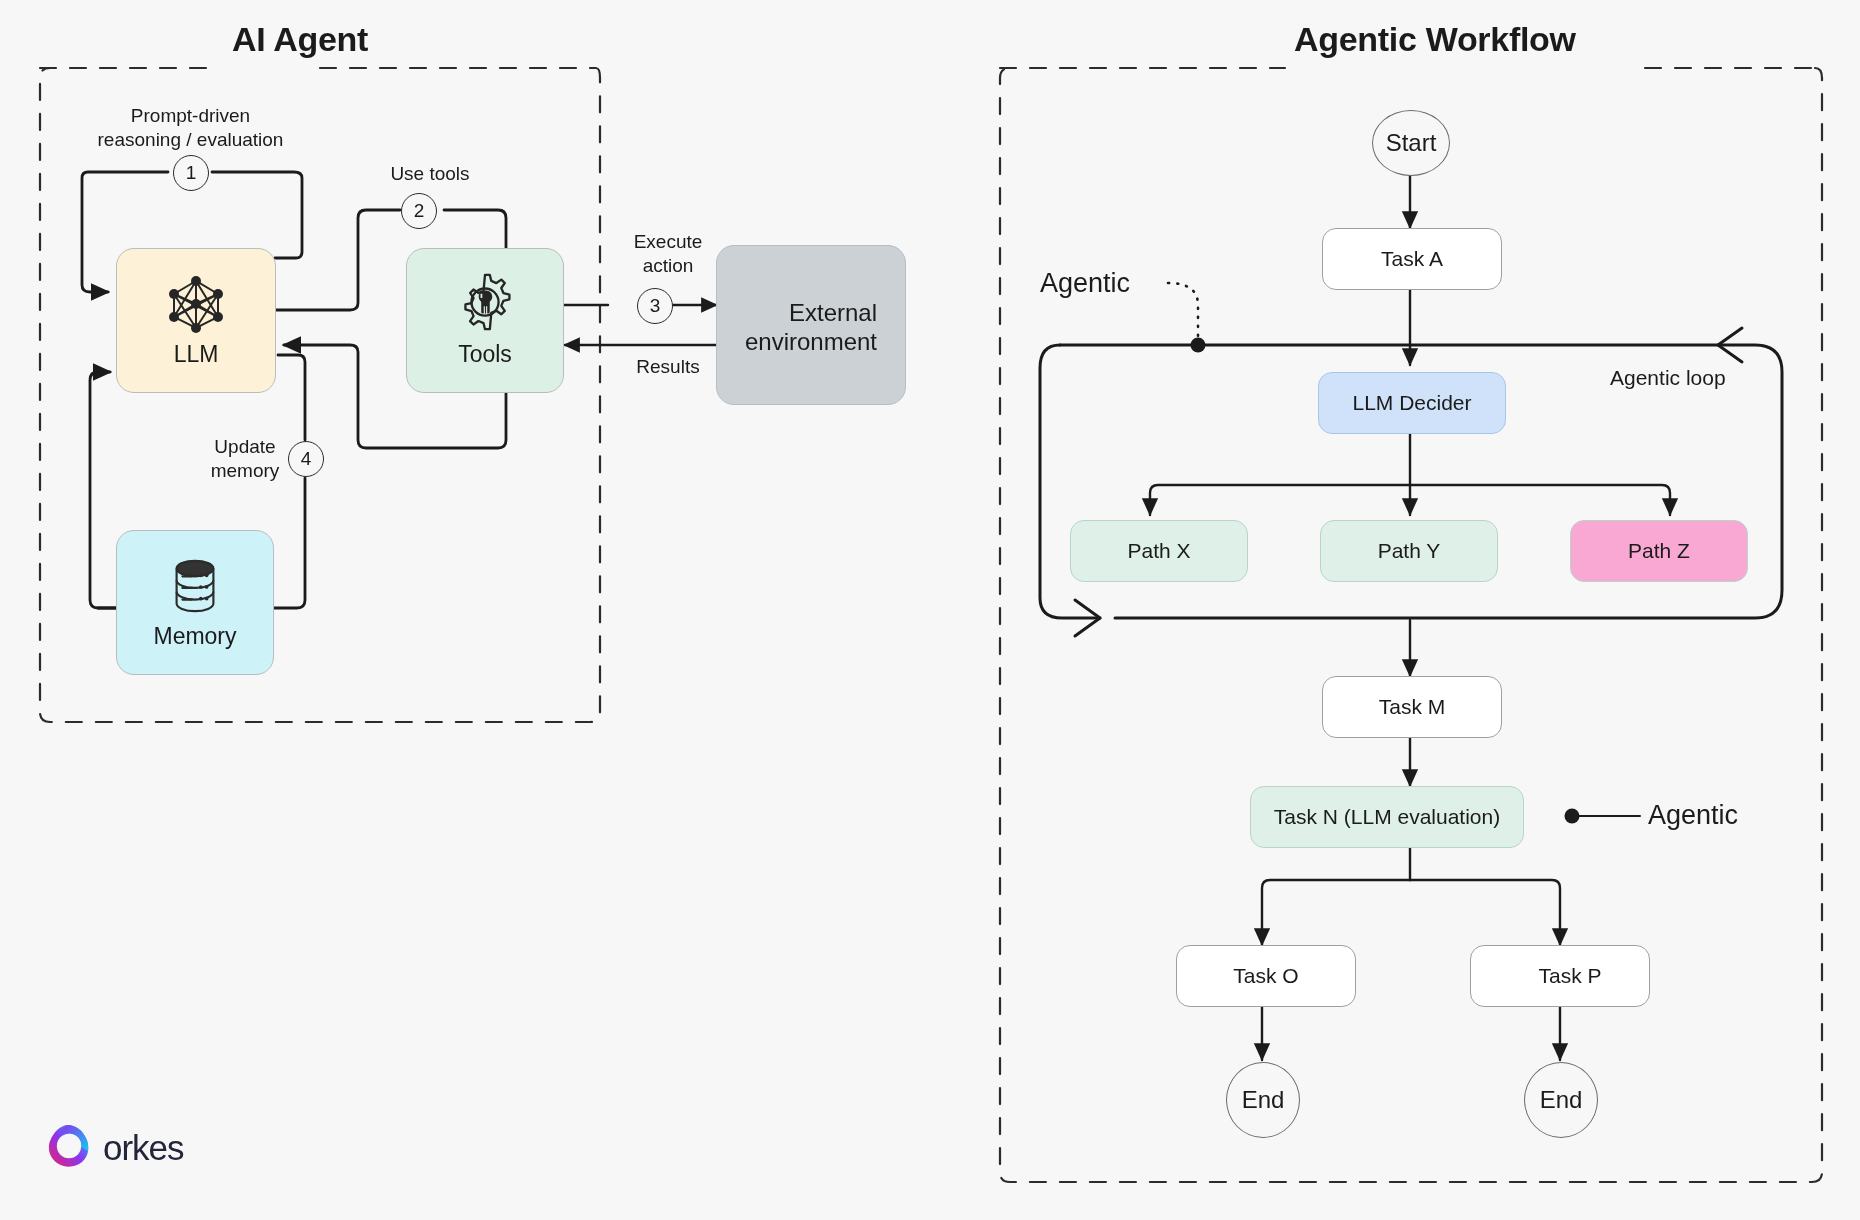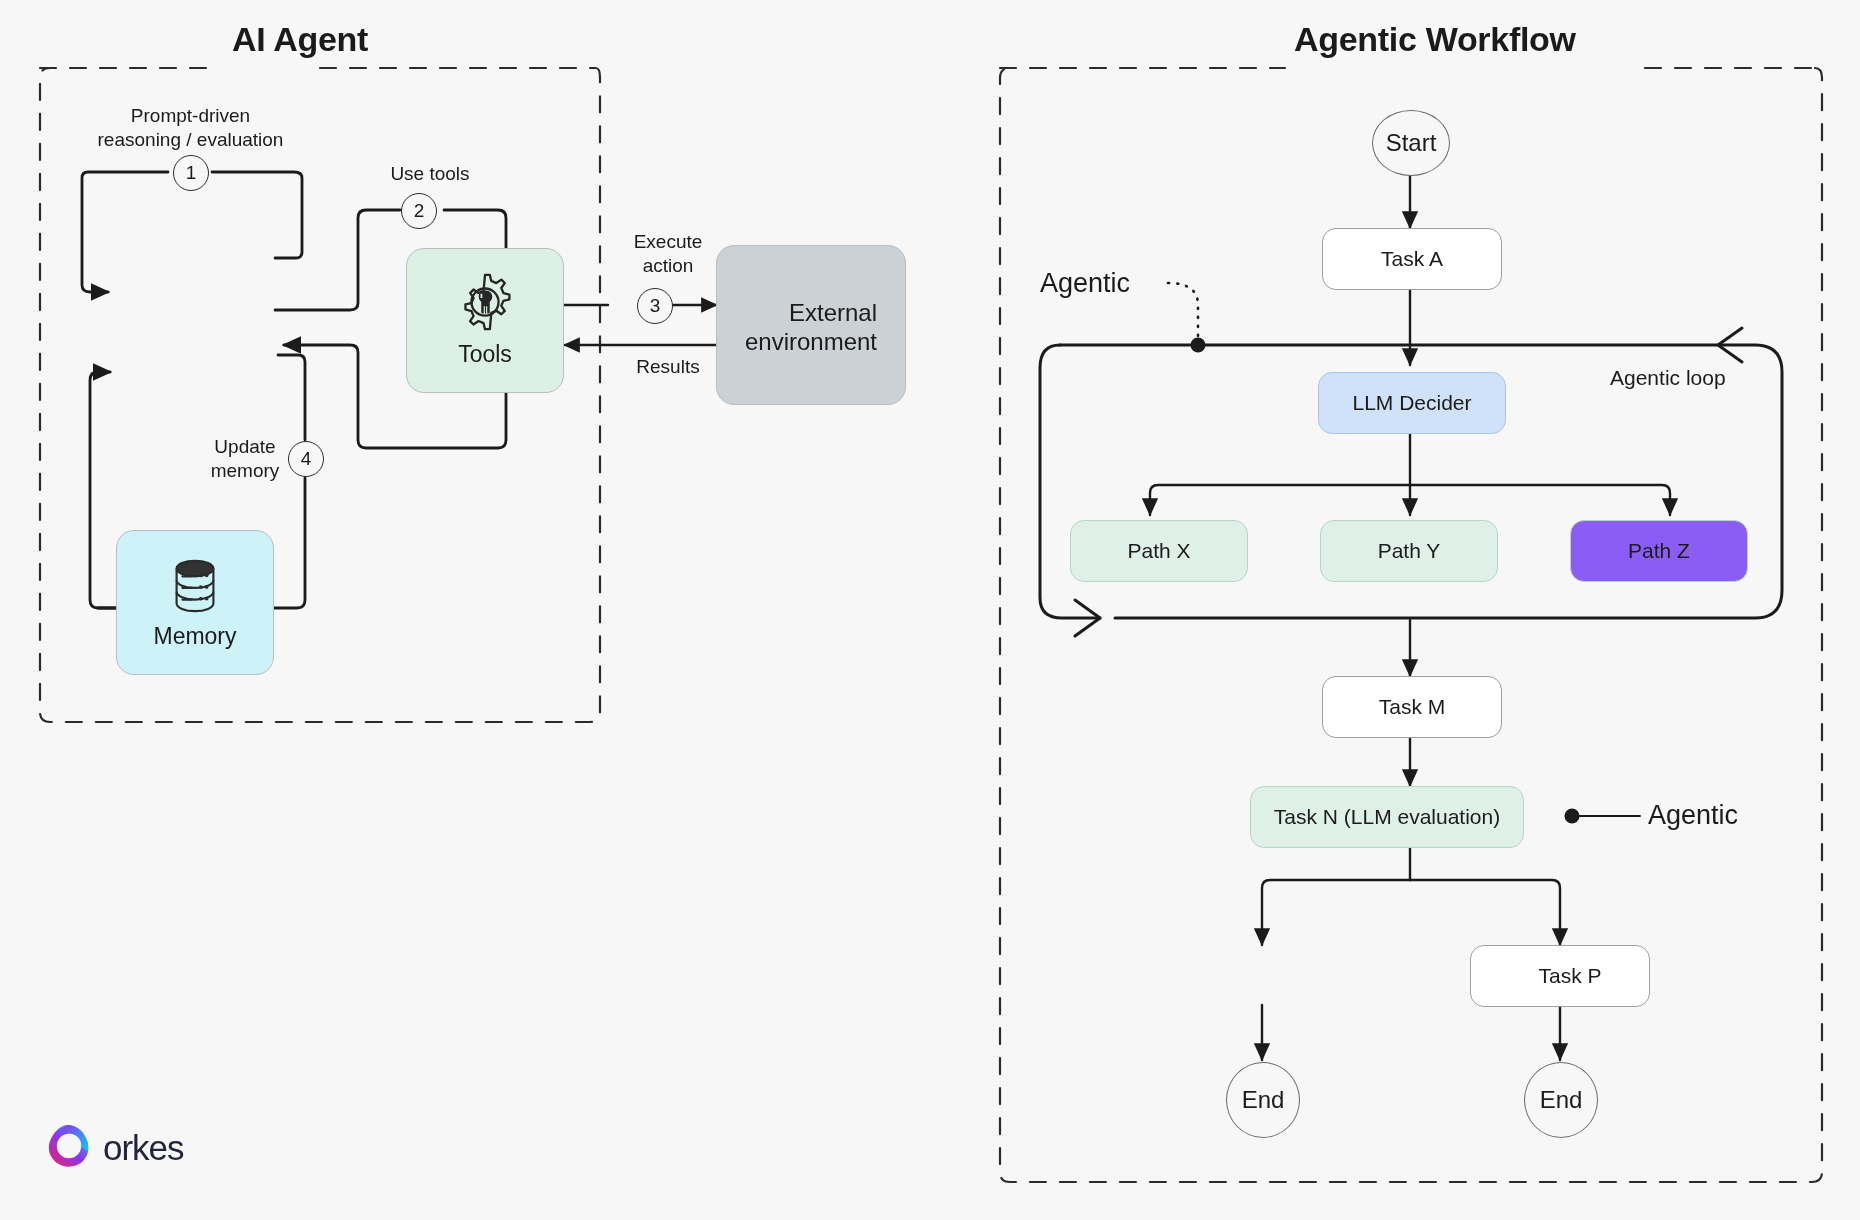--- a/index.html
+++ b/index.html
@@ -156,20 +156,42 @@
 
     <g stroke="#1b1b1b" stroke-width="2" fill="none" stroke-linecap="round">
       <path d="M 1578 816 L 1640 816"></path>
     </g>
     <circle cx="1572" cy="816" r="7.5" fill="#1b1b1b"></circle>
   </svg>
 
   <div class="panel-title" style="left:232px;top:20px;">AI Agent</div>
   <div class="panel-title" style="left:1294px;top:20px;">Agentic Workflow</div>
 
+  <div class="node bigcard" style="left:116px;top:248px;width:160px;height:145px;background:#fdf2d8;">
+    <span class="icon-wrap">
+      <svg width="68" height="62" viewBox="0 0 68 62">
+        <g stroke="#262626" stroke-width="2" fill="none">
+          <path d="M34 8 L12 21 L12 44 L34 55 L56 44 L56 21 Z"></path>
+          <path d="M34 8 L34 31 M34 31 L34 55 M12 21 L34 31 L56 21
+                   M12 44 L34 31 L56 44 M12 21 L56 44 M56 21 L12 44
+                   M12 21 L34 55 M56 21 L34 55 M34 8 L12 44 M34 8 L56 44"></path>
+        </g>
+        <g fill="#262626">
+          <circle cx="34" cy="8" r="5"></circle>
+          <circle cx="12" cy="21" r="5"></circle>
+          <circle cx="56" cy="21" r="5"></circle>
+          <circle cx="34" cy="31" r="5"></circle>
+          <circle cx="12" cy="44" r="5"></circle>
+          <circle cx="56" cy="44" r="5"></circle>
+          <circle cx="34" cy="55" r="5"></circle>
+        </g>
+      </svg>
+    </span>
+    <span class="label">LLM</span>
+  </div>
 
   <div class="node bigcard" style="left:406px;top:248px;width:158px;height:145px;background:#ddf0e6;">
     <span class="icon-wrap">
       <svg width="62" height="62" viewBox="0 0 64 64">
         <g stroke="#262626" stroke-width="2.4" fill="none" stroke-linejoin="round">
           <path d="M32 4 l5 0 1.5 6.2 5.2 2.2 5.2-3.6 3.5 3.5-3.6 5.2 2.2 5.2 6.2 1.5 0 5
                    -6.2 1.5-2.2 5.2 3.6 5.2-3.5 3.5-5.2-3.6-5.2 2.2L37 60h-5l-1.5-6.2-5.2-2.2
                    -5.2 3.6-3.5-3.5 3.6-5.2-2.2-5.2L11.8 39.5v-5l6.2-1.5 2.2-5.2-3.6-5.2 3.5-3.5
                    5.2 3.6 5.2-2.2z" transform="translate(0,-2)"></path>
           <circle cx="32" cy="30" r="14"></circle>
@@ -238,32 +260,35 @@
   </div>
 
   <div class="node" style="left:1070px;top:520px;width:178px;height:62px;background:#dff0e8;border:1.2px solid #b6d6c7;">
     <span class="label">Path X</span>
   </div>
 
   <div class="node" style="left:1320px;top:520px;width:178px;height:62px;background:#dff0e8;border:1.2px solid #b6d6c7;">
     <span class="label">Path Y</span>
   </div>
 
-  <div class="node" style="left:1570px;top:520px;width:178px;height:62px;background:#8b5cf6;border:1.2px solid #b6d6c7;">
+  <div class="node" style="left:1570px;top:520px;width:178px;height:62px;background:#f9a8d4;border:1.2px solid #b6d6c7;">
     <span class="label">Path Z</span>
   </div>
 
   <div class="node" style="left:1322px;top:676px;width:180px;height:62px;background:#ffffff;border:1.4px solid #9aa0a6;">
     <span class="label">Task M</span>
   </div>
 
   <div class="node" style="left:1250px;top:786px;width:274px;height:62px;background:#dff0e8;border:1.2px solid #b6d6c7;">
     <span class="label">Task N (LLM evaluation)</span>
   </div>
 
+  <div class="node" style="left:1176px;top:945px;width:180px;height:62px;background:#ffffff;border:1.4px solid #9aa0a6;">
+    <span class="label">Task O</span>
+  </div>
 
   <div class="node" style="left:1470px;top:945px;width:180px;height:62px;background:#ffffff;border:1.4px solid #9aa0a6;padding-left:20px;">
     <span class="label">Task P</span>
   </div>
 
   <div class="ellipse" style="left:1226px;top:1062px;width:74px;height:76px;">
     <span>End</span>
   </div>
 
   <div class="ellipse" style="left:1524px;top:1062px;width:74px;height:76px;">

